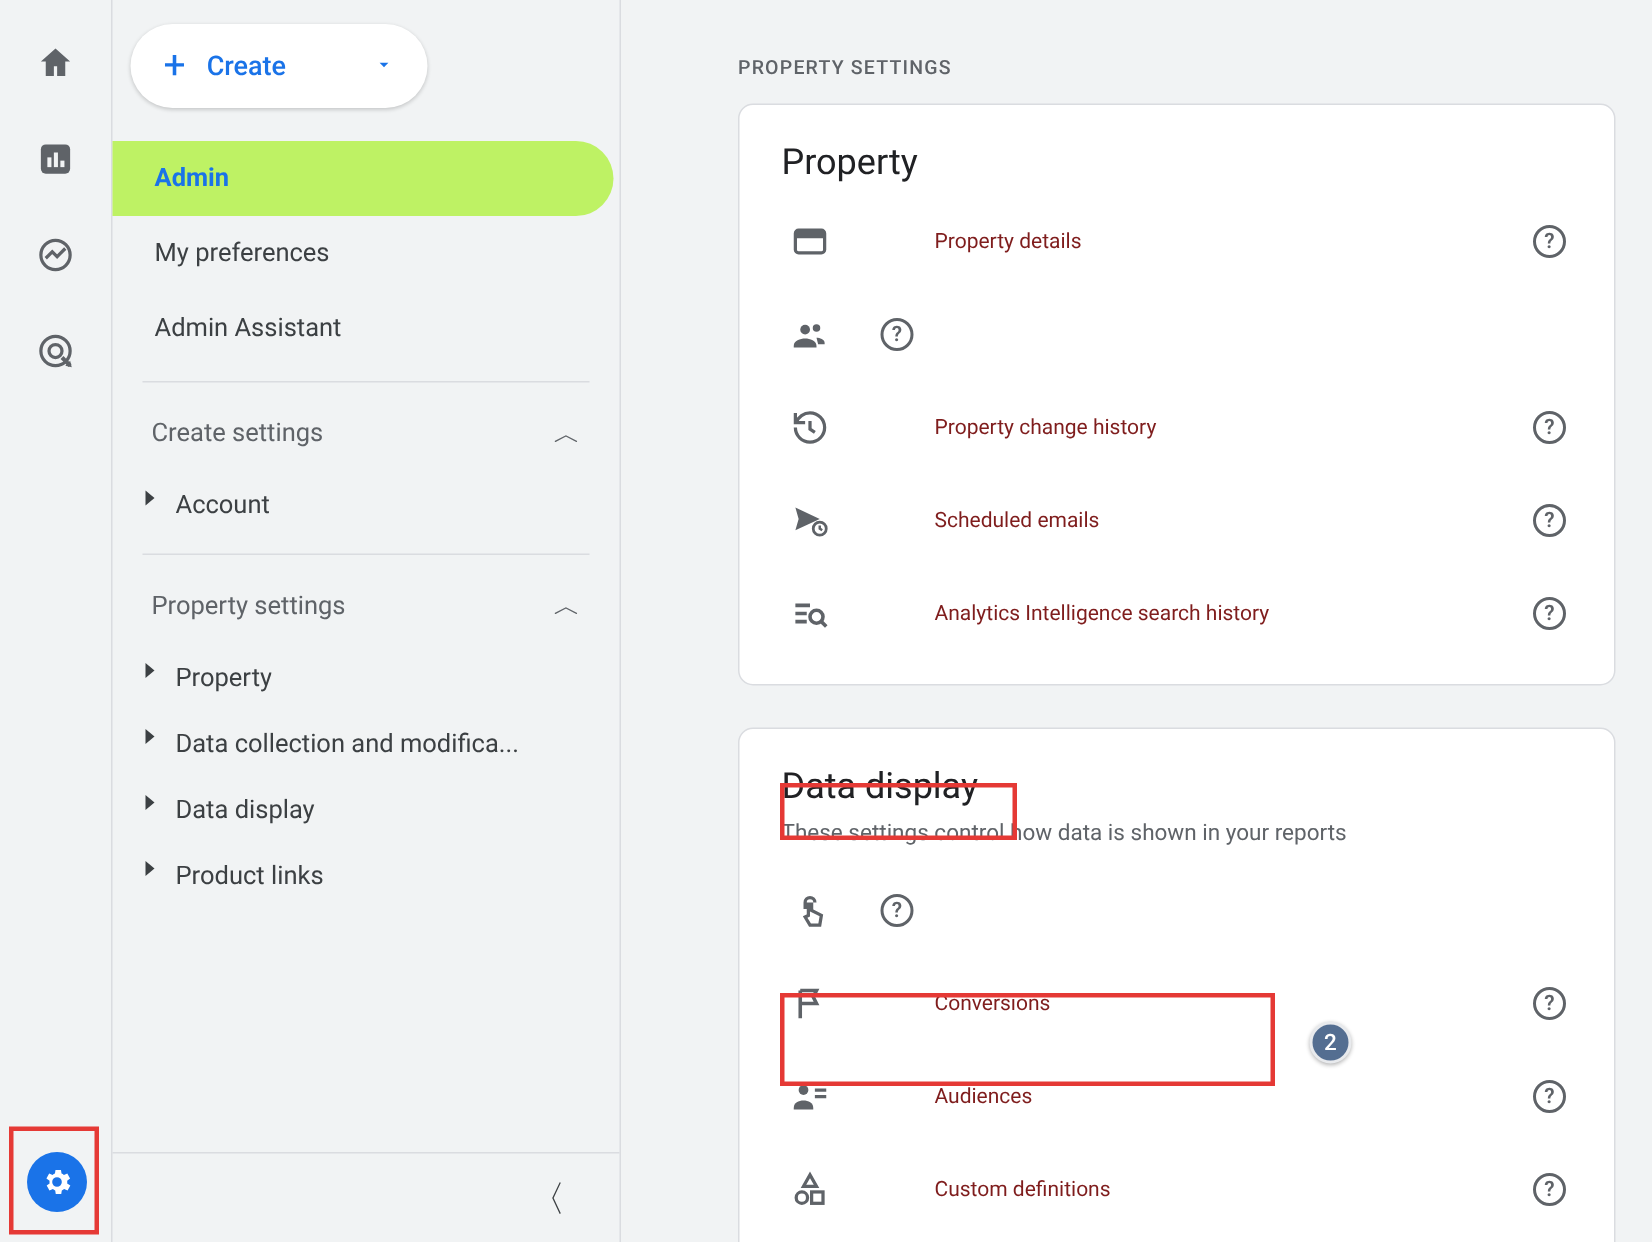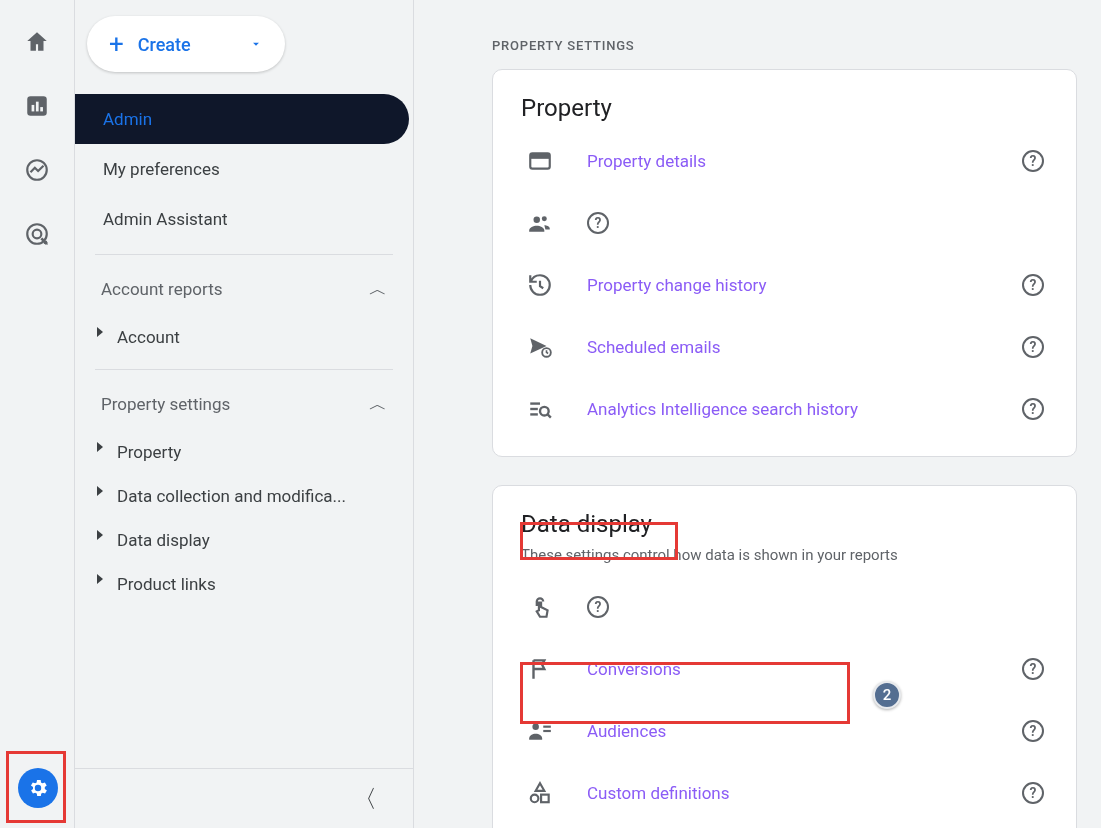--- a/index.html
+++ b/index.html
@@ -100,23 +100,23 @@
     display: flex;
     align-items: center;
     padding-left: 28px;
     font-size: 17px;
     color: #3c4043;
     cursor: pointer;
     border-radius: 0 25px 25px 0;
     margin-right: 4px;
   }
   .nav-item.active {
-    background: #0f172a;
+    background: #bef264;
     color: #1a73e8;
-    font-weight: 400;
+    font-weight: 700;
   }
   .section-divider {
     border: none;
     border-top: 1px solid #dadce0;
     margin: 10px 20px 4px 20px;
   }
   .section-header {
     display: flex;
     align-items: center;
     justify-content: space-between;
@@ -197,21 +197,21 @@
     padding: 16px 4px;
     cursor: pointer;
   }
   .row .ricon {
     width: 30px; height: 30px;
     color: #5f6368;
     display: flex; align-items: center; justify-content: center;
     flex-shrink: 0;
   }
   .row .ricon svg { width: 26px; height: 26px; }
-  .row .rlabel { font-size: 17px; color: #8b5cf6; flex: 1; }
+  .row .rlabel { font-size: 14px; color: #7f1d1d; flex: 1; margin-left: 36px; }
   .row .help {
     width: 22px; height: 22px;
     border: 2px solid #5f6368;
     border-radius: 50%;
     display: flex; align-items: center; justify-content: center;
     font-size: 14px; font-weight: 600;
     color: #5f6368;
     cursor: pointer;
     flex-shrink: 0;
   }
@@ -275,21 +275,21 @@
         </svg>
     </span>
   </div>
   <div class="nav-group">
     <div class="nav-item active">Admin</div>
     <div class="nav-item">My preferences</div>
     <div class="nav-item">Admin Assistant</div>
   </div>
   <hr class="section-divider">
   <div class="section-header">
-    <span>Account reports</span>
+    <span>Create settings</span>
     <span class="chev">︿</span>
   </div>
   <div class="sub-item">
     <div class="tri"></div>
     <span>Account</span>
   </div>
   <hr class="section-divider">
   <div class="section-header">
     <span>Property settings</span>
     <span class="chev">︿</span>

